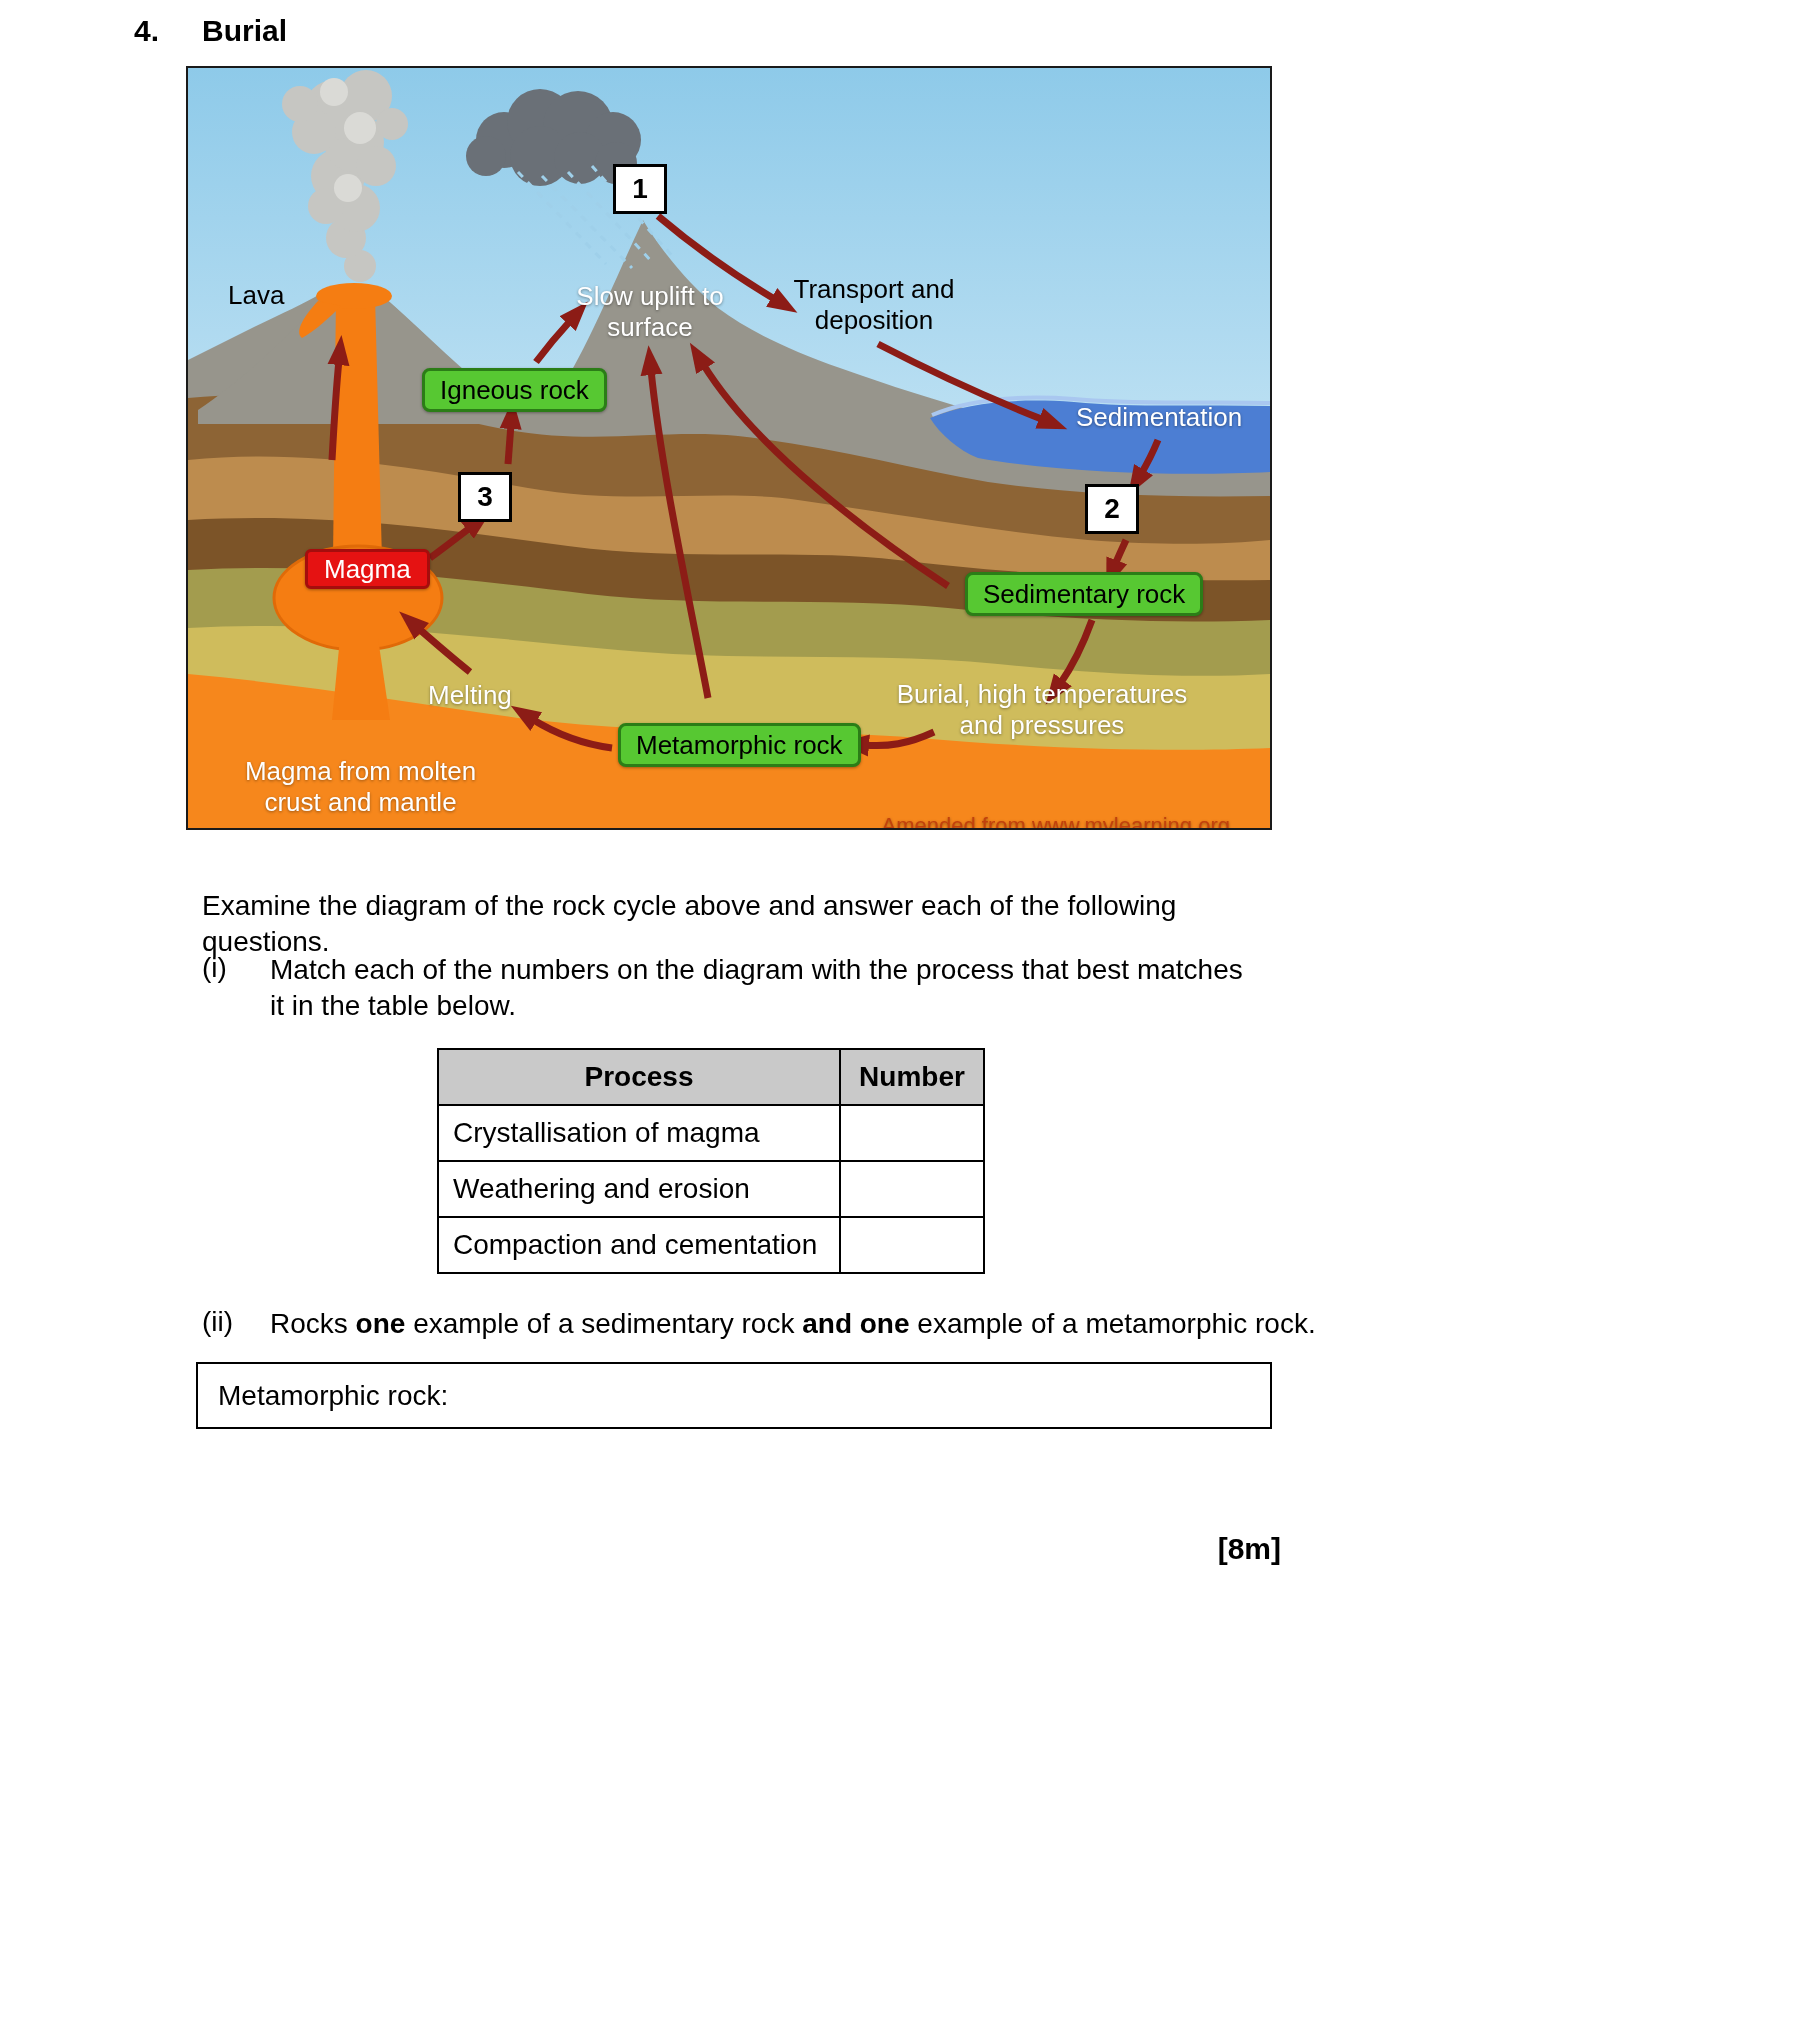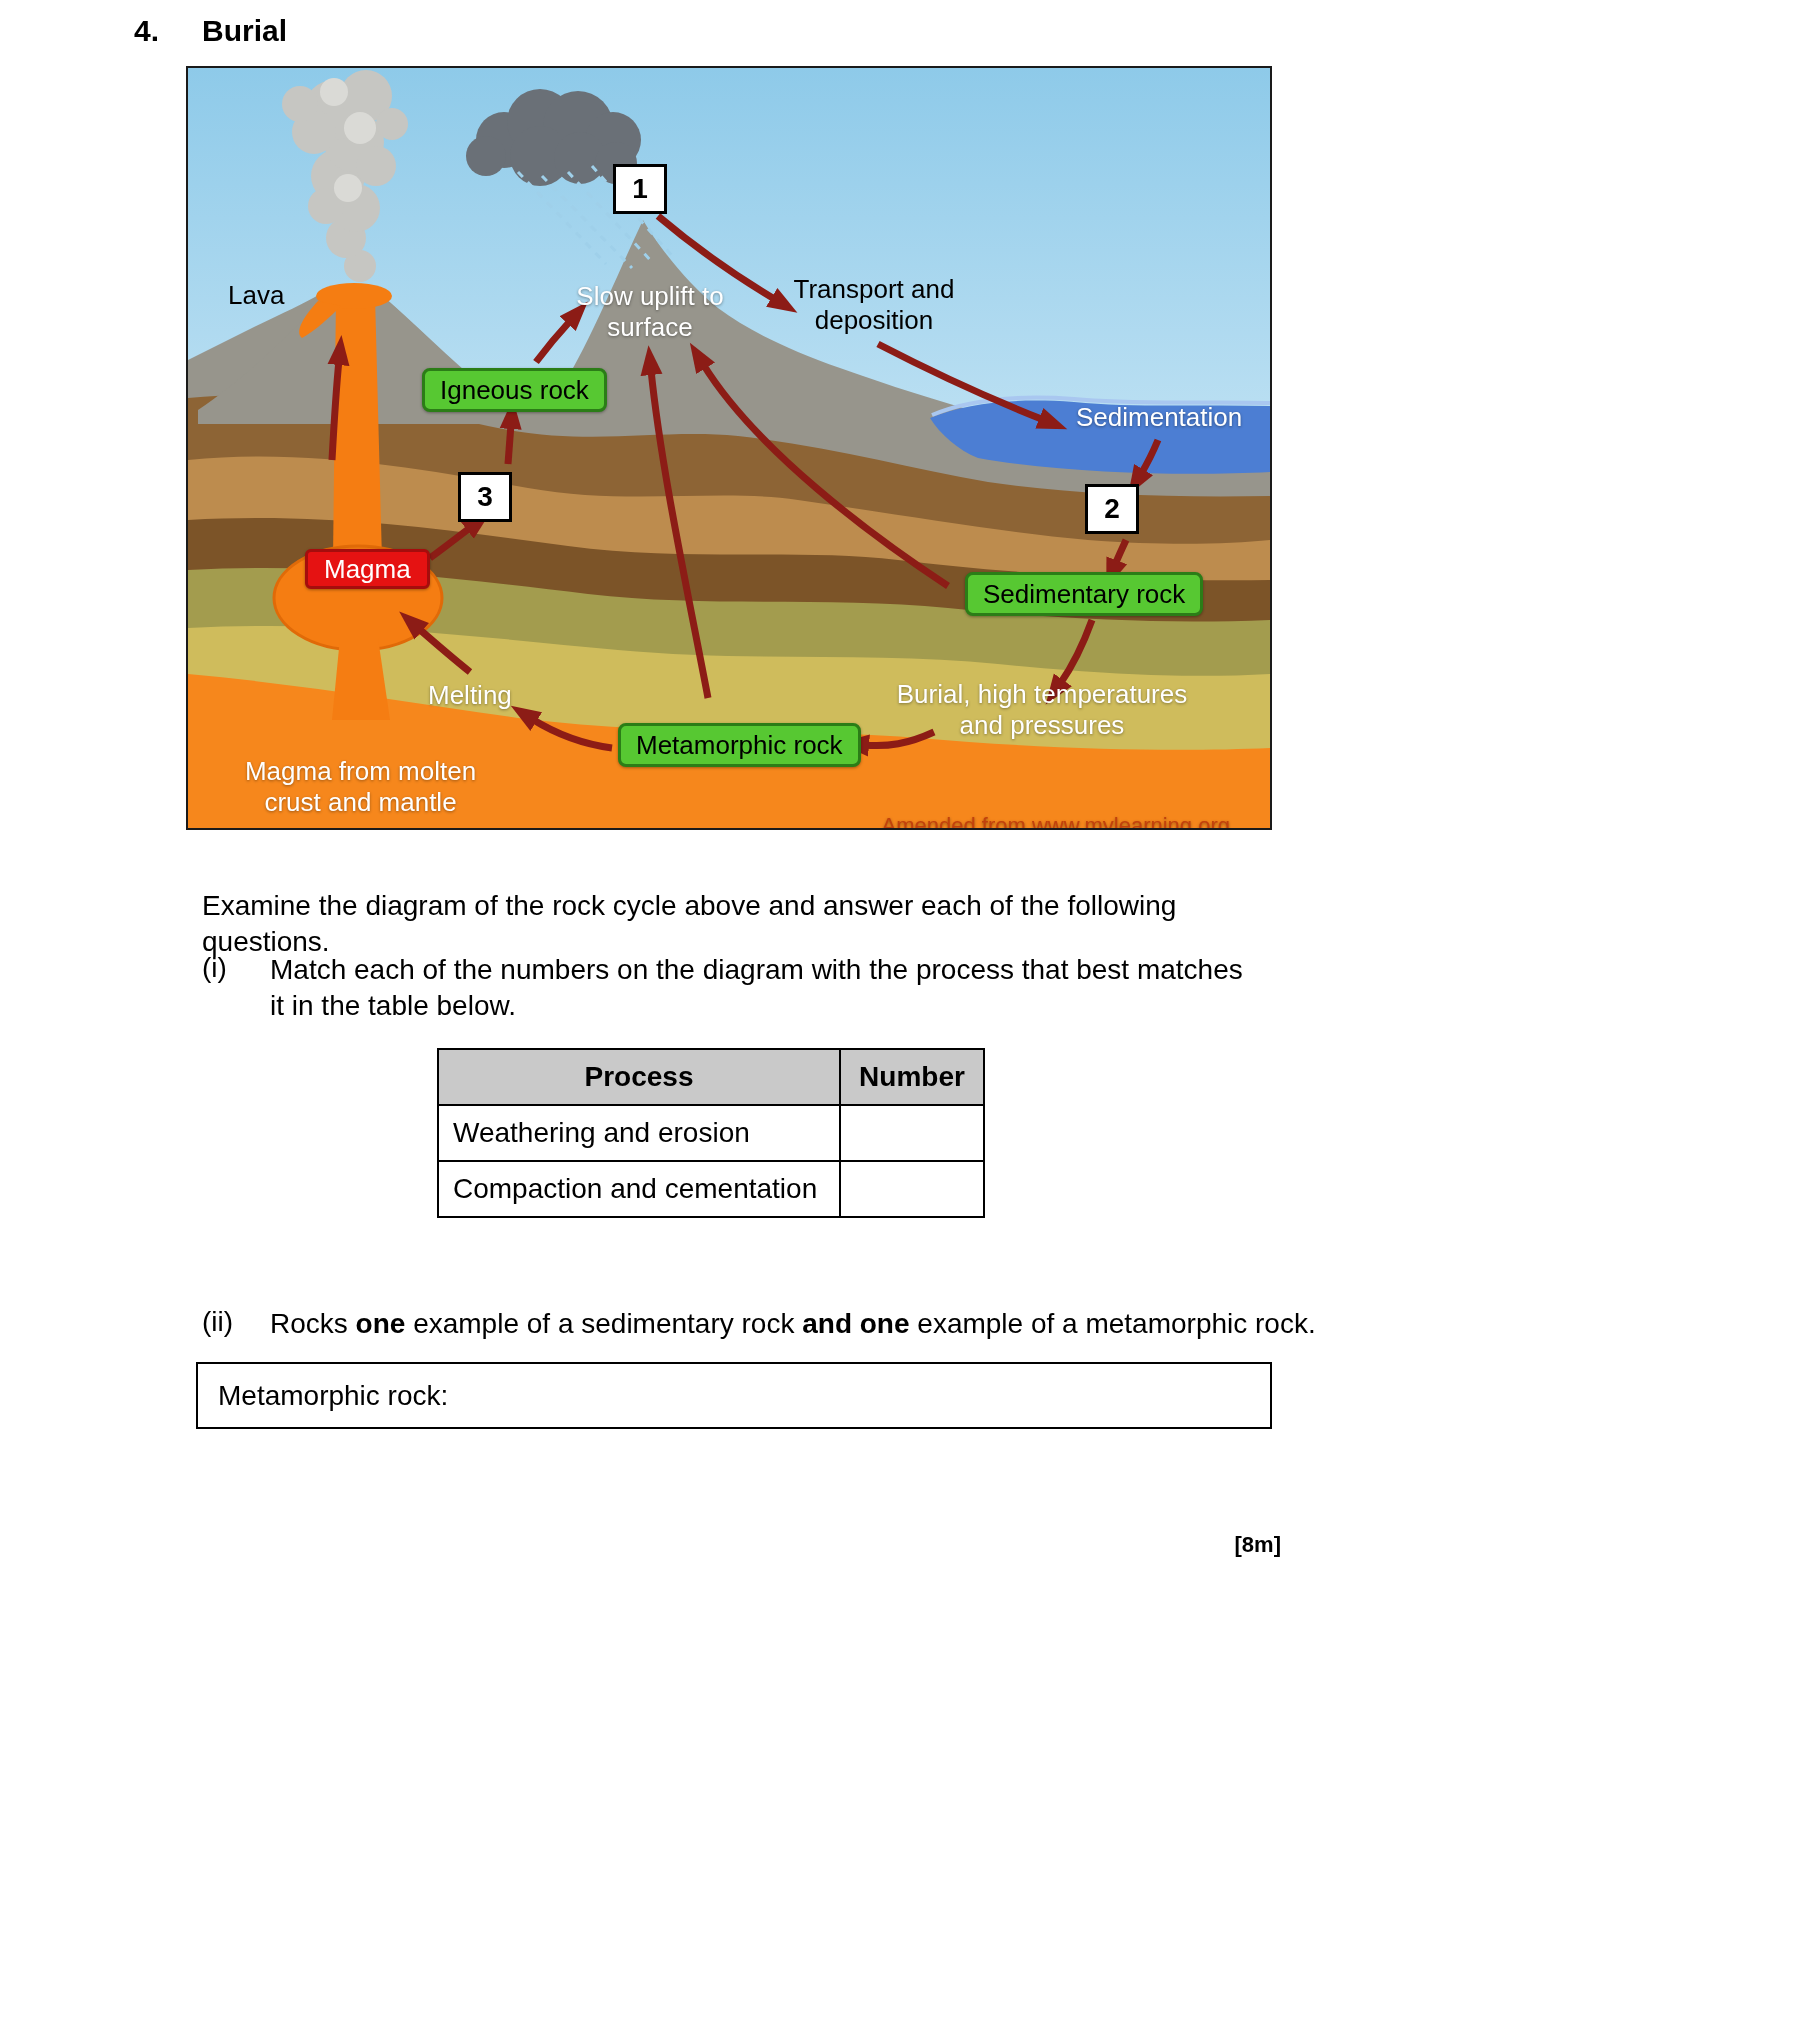--- a/index.html
+++ b/index.html
@@ -45,21 +45,21 @@
   .col-process{width:398px;}
   .col-number{width:140px;}
   .process-cell{padding:10px 14px;height:34px;text-align:left;}
   .number-cell{height:34px;}
 
   
   .answer-box{position:absolute;left:196px;top:1362px;width:1072px;border:2px solid #000;}
   .answer-row{height:63px;display:flex;align-items:center;padding-left:20px;font-size:28px;}
   .answer-row + .answer-row{border-top:2px solid #000;}
 
-  .marks{position:absolute;right:537px;top:1532px;font-weight:700;font-size:22px;text-align:center;}
+  .marks{position:absolute;right:537px;top:1532px;font-weight:700;font-size:30px;text-align:center;}
 </style>
 </head>
 <body>
 
 <div class="page">
 
   <div class="qnum">4.</div>
   <div class="qtitle">Burial</div>
 
   <div class="diagram">
@@ -199,20 +199,24 @@
 
   <table class="q-table">
     <thead>
       <tr>
         <th class="col-process">Process</th>
         <th class="col-number">Number</th>
       </tr>
     </thead>
     <tbody>
       <tr>
+        <td class="process-cell">Crystallisation of magma</td>
+        <td class="number-cell"></td>
+      </tr>
+      <tr>
         <td class="process-cell">Weathering and erosion</td>
         <td class="number-cell"></td>
       </tr>
       <tr>
         <td class="process-cell">Compaction and cementation</td>
         <td class="number-cell"></td>
       </tr>
     </tbody>
   </table>
 

